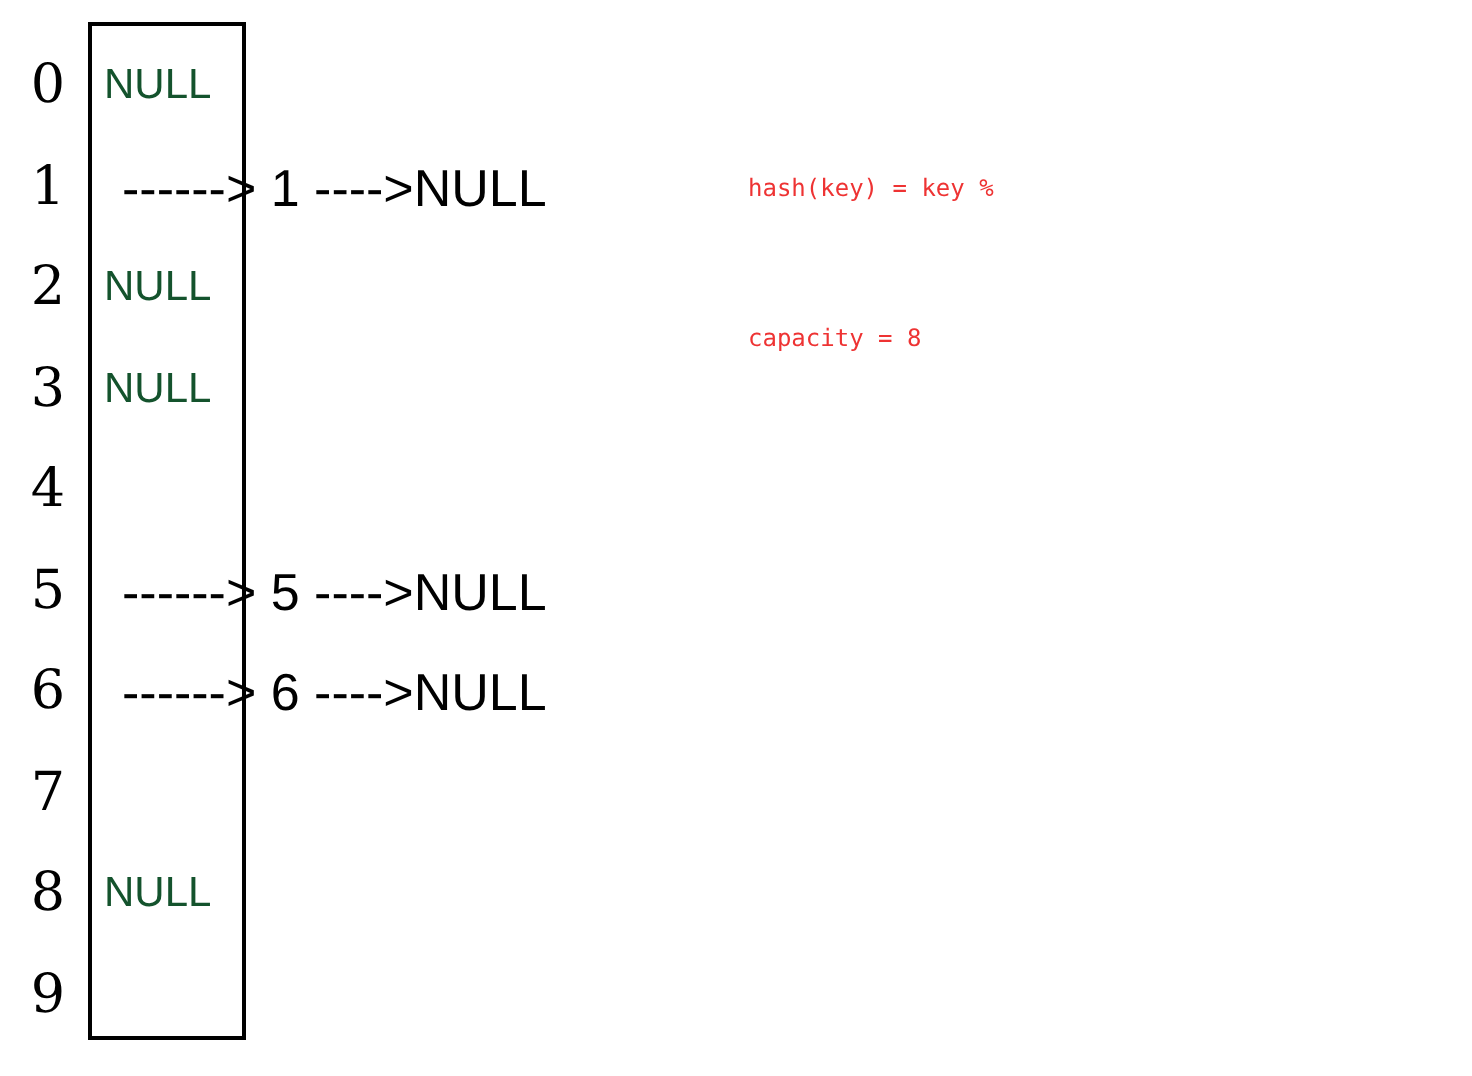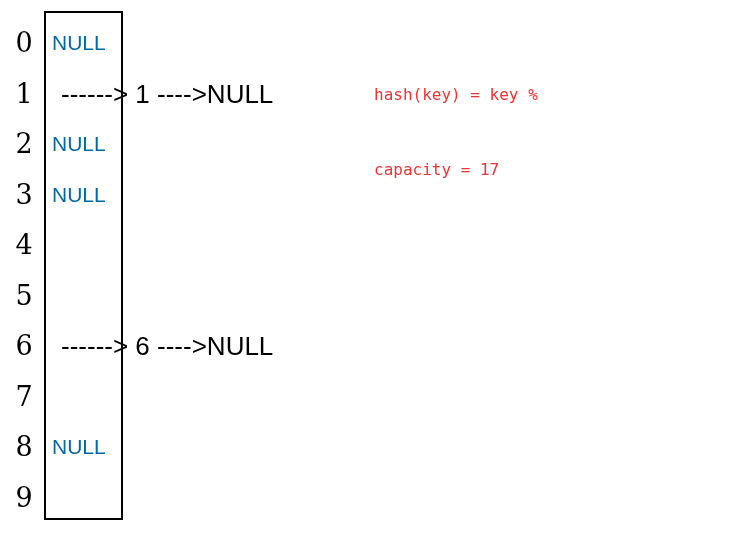--- a/index.html
+++ b/index.html
@@ -52,21 +52,21 @@
 
   
   .bucket-null {
     position: absolute;
     left: 52px;
     top: 0px;
     height: 40px;
     line-height: 40px;
     font-family: "Liberation Sans", sans-serif;
     font-size: 21px;
-    color: #0369a1;
+    color: #14532d;
     white-space: pre;
   }
 
   
   .bucket-chain {
     position: absolute;
     left: 61px;
     top: 0px;
     height: 40px;
     line-height: 40px;
@@ -77,21 +77,21 @@
     letter-spacing: 0px;
   }
 
   
   #hash-formula-note {
     position: absolute;
     left: 374px;
     top: 32px;
     color: #ee3333;
     font-family: "DejaVu Sans Mono", "Liberation Mono", monospace;
-    font-size: 16px;
+    font-size: 12px;
     line-height: 25px;
     white-space: pre;
   }
   #hash-formula-note div { white-space: pre; }
 </style>
 </head>
 <body>
 
 <div id="bucket-array-box"></div>
 
@@ -110,33 +110,34 @@
     </div>
     <div class="bucket-row" style="top: 194.5px;">
       <div class="bucket-index">3</div>
       <div class="bucket-null">NULL</div>
     </div>
     <div class="bucket-row" style="top: 245px;">
       <div class="bucket-index">4</div>
     </div>
     <div class="bucket-row" style="top: 295.5px;">
       <div class="bucket-index">5</div>
+      <div class="bucket-chain">------&gt; 5 ----&gt;NULL</div>
     </div>
     <div class="bucket-row" style="top: 346px;">
       <div class="bucket-index">6</div>
       <div class="bucket-chain">------&gt; 6 ----&gt;NULL</div>
     </div>
     <div class="bucket-row" style="top: 396.5px;">
       <div class="bucket-index">7</div>
     </div>
     <div class="bucket-row" style="top: 447px;">
       <div class="bucket-index">8</div>
       <div class="bucket-null">NULL</div>
     </div>
     <div class="bucket-row" style="top: 497.5px;">
       <div class="bucket-index">9</div>
     </div>
   </div>
 
 <div id="hash-formula-note">
   <div>hash(key) = key %</div>
-  <div>capacity = 17</div>
+  <div>capacity = 8</div>
 </div>
 
 </body></html>

